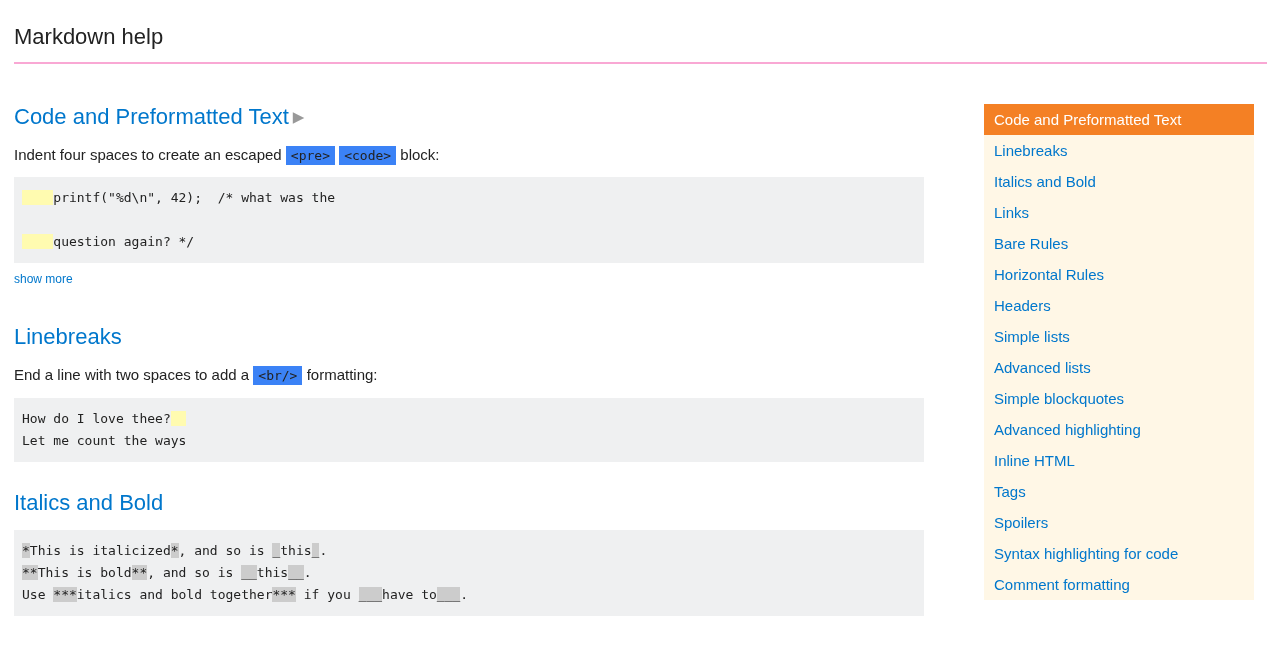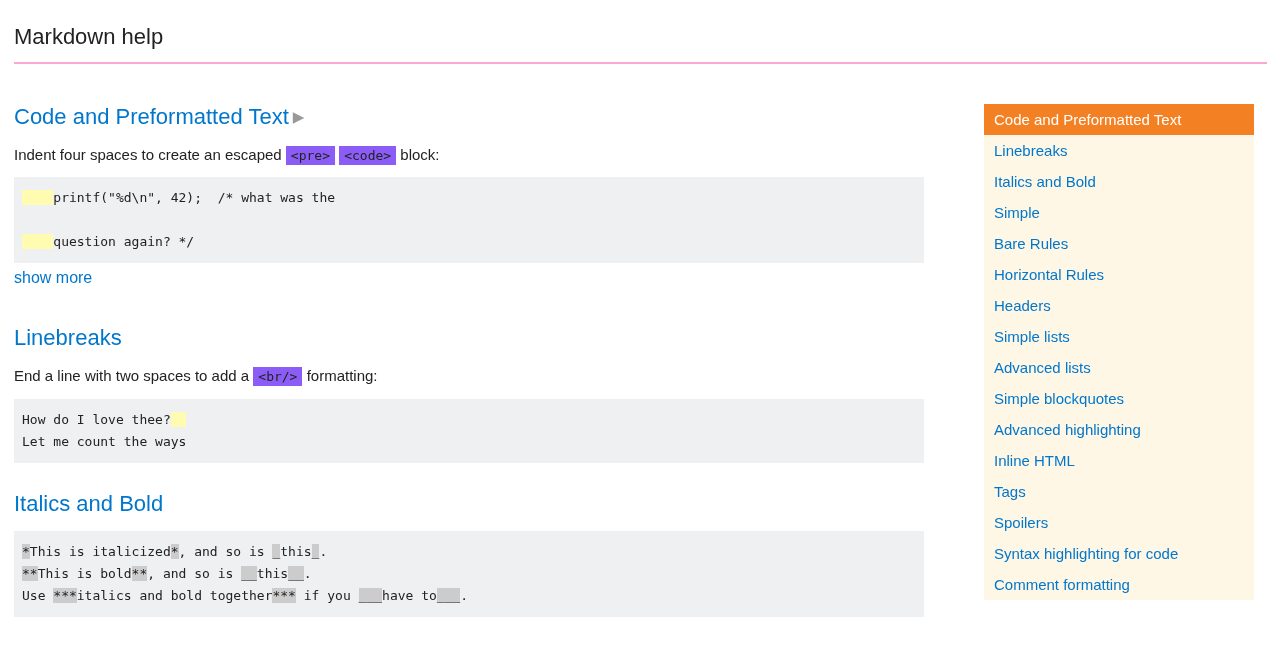--- a/index.html
+++ b/index.html
@@ -46,42 +46,42 @@
       color: #999;
       font-size: 15px;
     }
     .desc-text {
       font-size: 15px;
       color: #222;
       margin-bottom: 12px;
       line-height: 1.4;
     }
     .inline-code {
-      background: #8b5cf6;
+      background: #3b82f6;
       padding: 2px 5px;
       font-family: Consolas, Menlo, Monaco, "Lucida Console", monospace;
       font-size: 13px;
       color: #222;
     }
     .code-block {
       background: #eff0f1;
       padding: 10px 8px;
       font-family: Consolas, Menlo, Monaco, "Lucida Console", monospace;
       font-size: 13px;
       color: #222;
       line-height: 1.7;
       white-space: pre;
       margin-bottom: 6px;
       overflow-x: auto;
     }
     .hl-yellow { background: #fffbb0; }
     .hl-gray { background: #ccc; }
     .expand-link {
       color: #0077cc;
-      font-size: 16px;
+      font-size: 12px;
       cursor: pointer;
       display: inline-block;
       margin-bottom: 10px;
     }
     .toc {
       background: #fff7e6;
       padding: 0;
     }
     .toc-item {
       display: block;
@@ -142,21 +142,21 @@
 <span class="hl-gray">**</span><span>This is bold</span><span class="hl-gray">**</span><span>, and so is </span><span class="hl-gray">__</span><span>this</span><span class="hl-gray">__</span><span>.</span>
 <span>Use </span><span class="hl-gray">***</span><span>italics and bold together</span><span class="hl-gray">***</span><span> if you </span><span class="hl-gray">___</span><span>have to</span><span class="hl-gray">___</span><span>.</span></div>
 
   </div>
 
   <div class="sidebar">
     <nav class="toc" id="toc-nav">
         <a class="toc-item active">Code and Preformatted Text</a>
         <a class="toc-item">Linebreaks</a>
         <a class="toc-item">Italics and Bold</a>
-        <a class="toc-item">Simple</a>
+        <a class="toc-item">Links</a>
         <a class="toc-item">Bare Rules</a>
         <a class="toc-item">Horizontal Rules</a>
         <a class="toc-item">Headers</a>
         <a class="toc-item">Simple lists</a>
         <a class="toc-item">Advanced lists</a>
         <a class="toc-item">Simple blockquotes</a>
         <a class="toc-item">Advanced highlighting</a>
         <a class="toc-item">Inline HTML</a>
         <a class="toc-item">Tags</a>
         <a class="toc-item">Spoilers</a>

